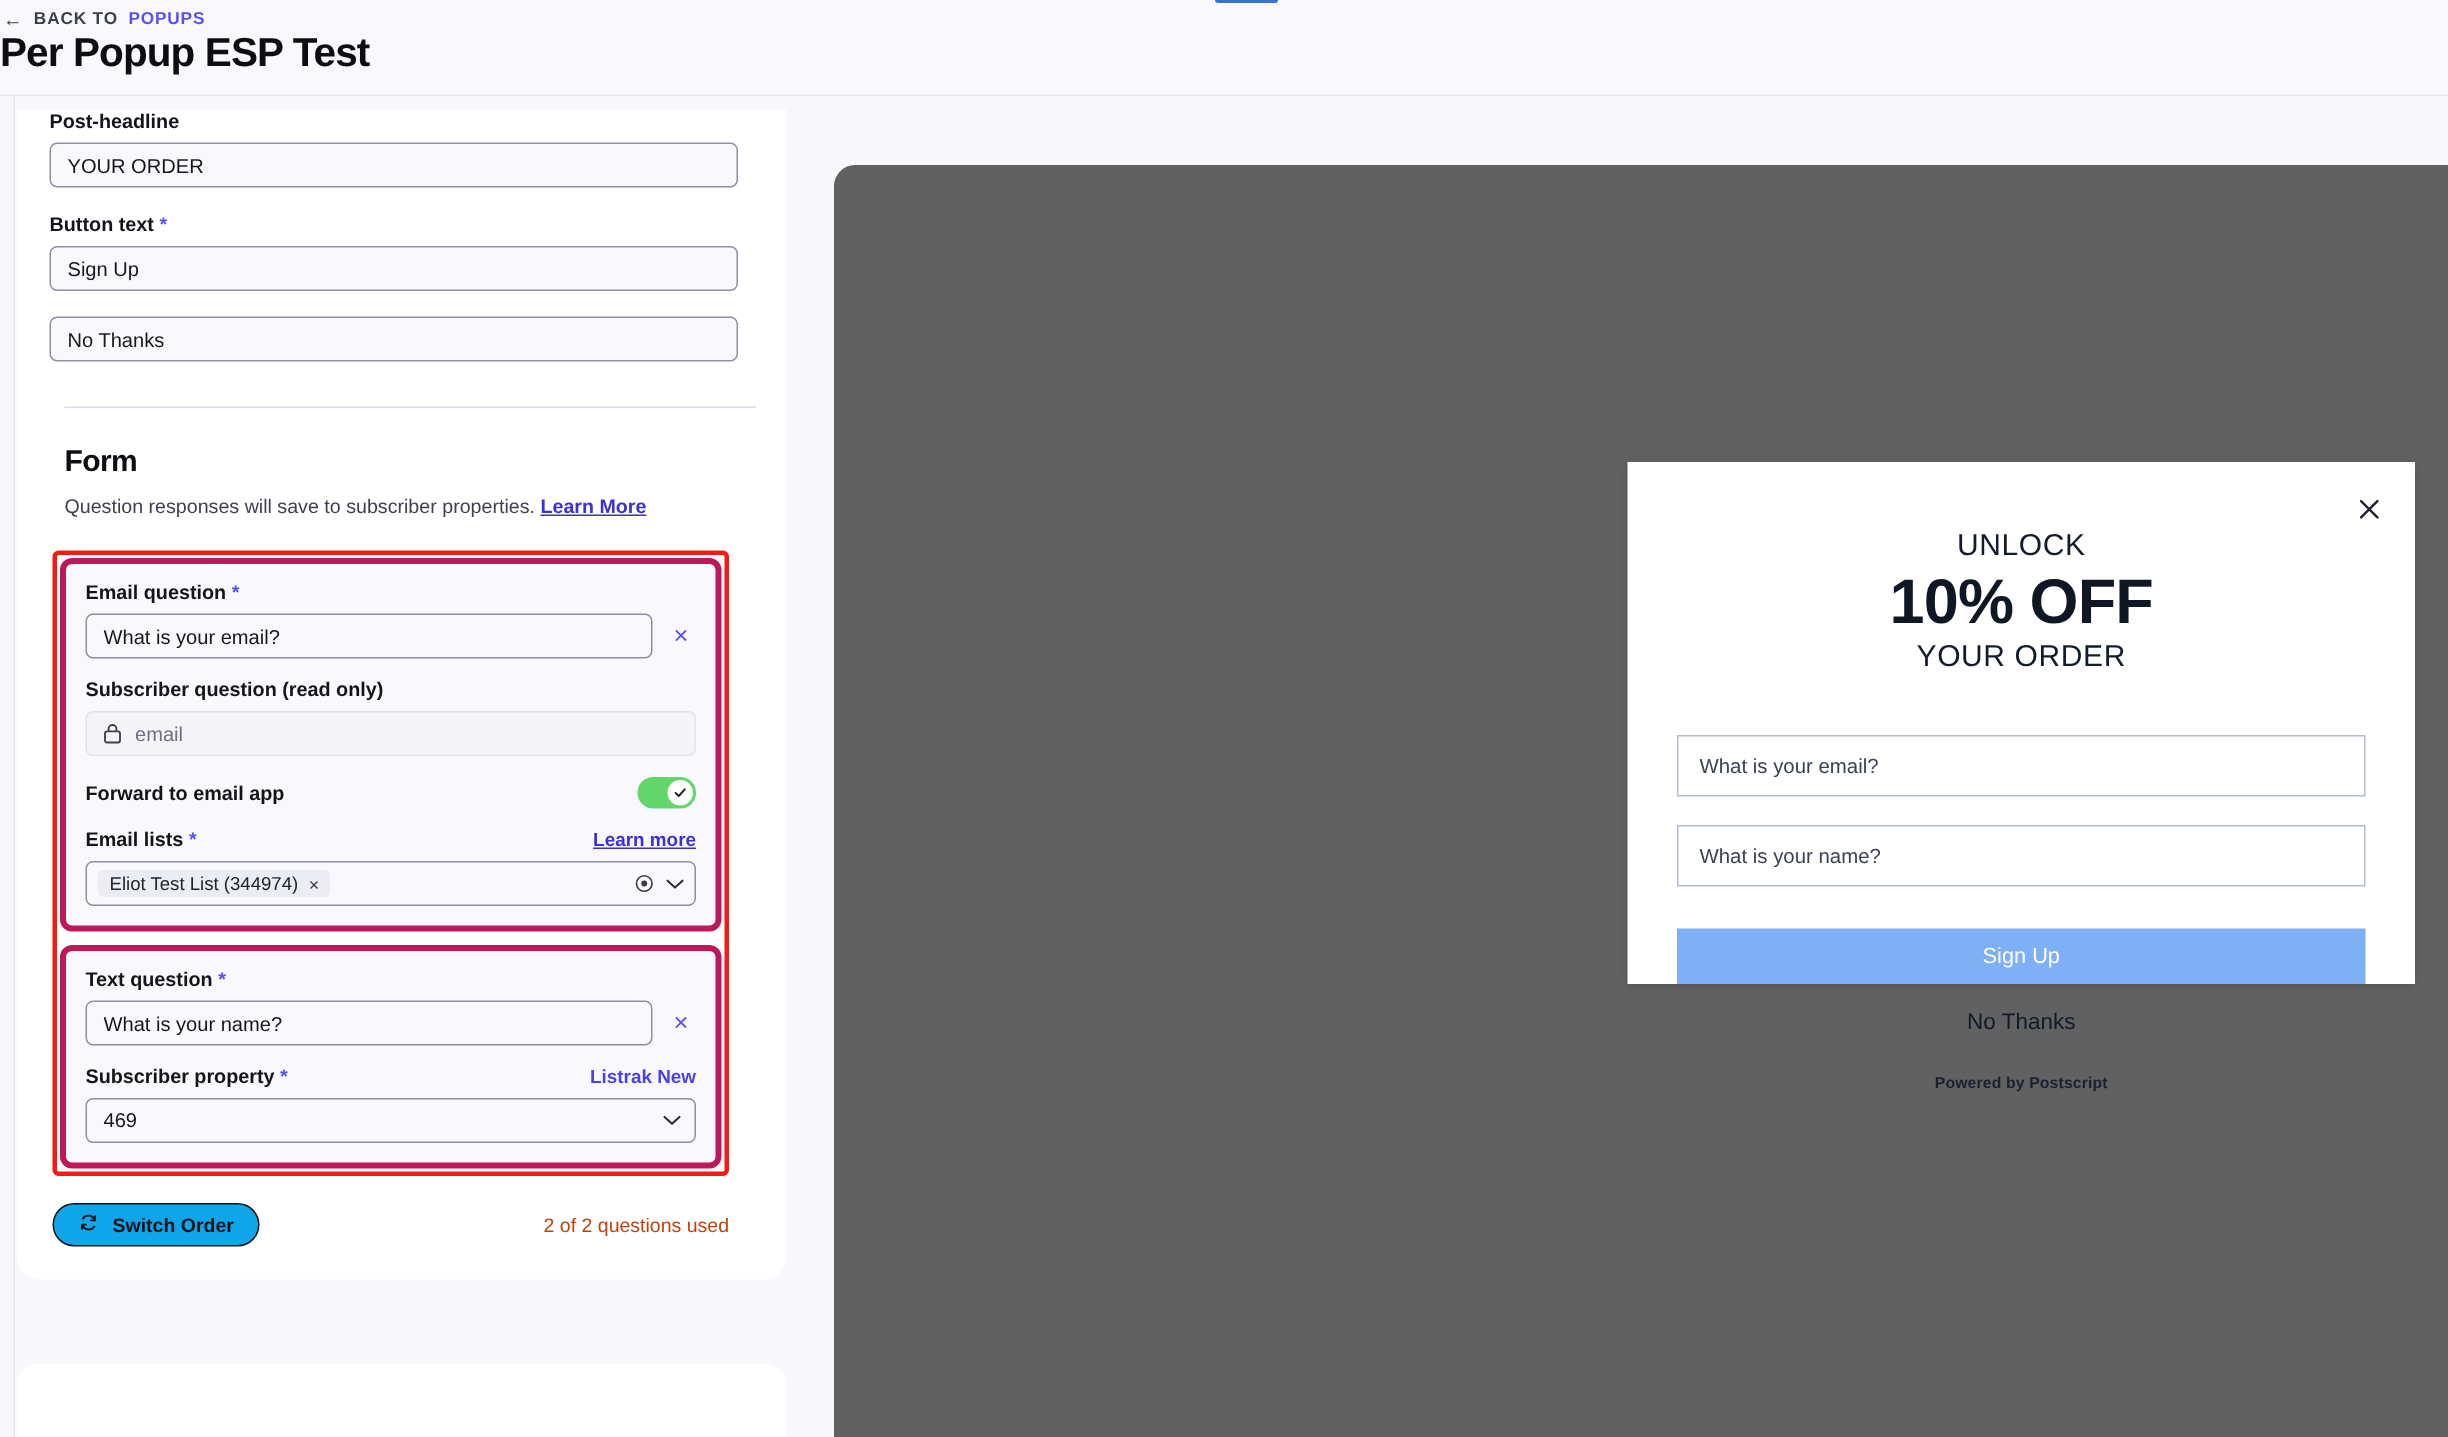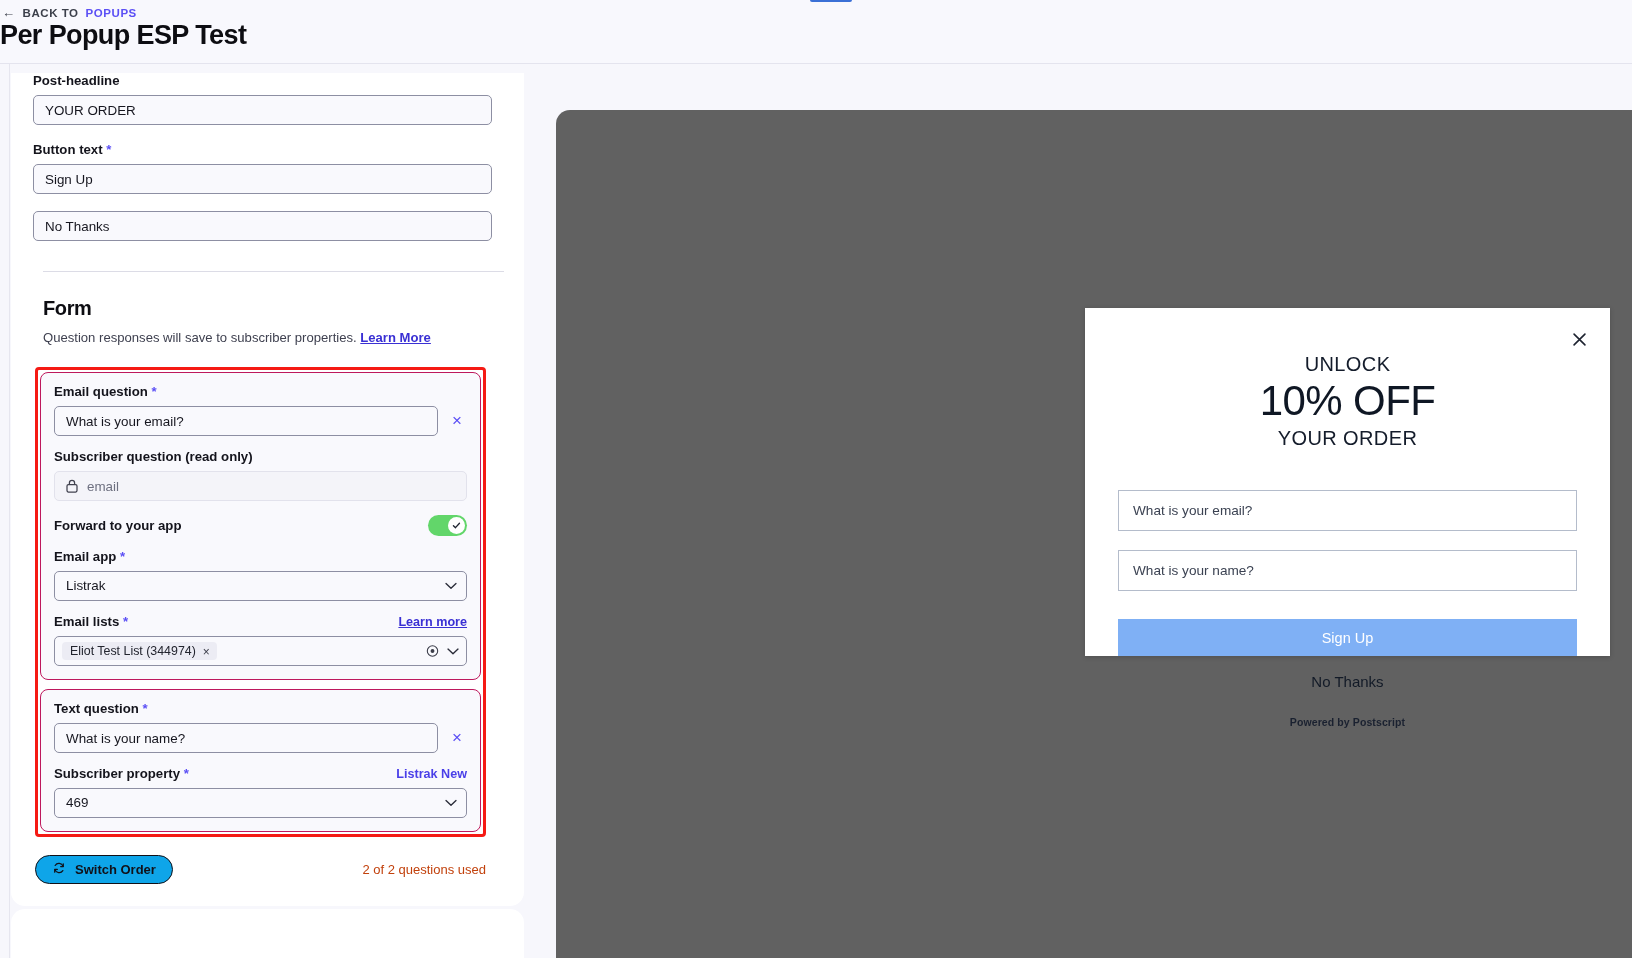--- a/index.html
+++ b/index.html
@@ -154,21 +154,21 @@
     position: relative;
     margin: 22px 0 0 2px;
     width: 451px;
     border: 3px solid #f51a14;
     border-radius: 4px;
     background: #ffffff;
     padding: 2px;
   }
   .question-card {
     background: #f9f9fd;
-    border: 1px solid #be185d;
+    border: 4px solid #be185d;
     border-radius: 8px;
     padding: 11px 13px 13px 13px;
   }
   .question-card + .question-card { margin-top: 9px; }
 
   .q-row {
     display: flex;
     align-items: center;
     gap: 9px;
   }
@@ -382,21 +382,21 @@
     text-align: center;
   }
   .pp-pre {
     font-size: 20px;
     color: #141c2b;
     letter-spacing: 0.4px;
     line-height: 1.1;
   }
   .pp-head {
     font-size: 42px;
-    font-weight: 400;
+    font-weight: 700;
     color: #0f1724;
     letter-spacing: -0.6px;
     line-height: 1.12;
     margin-top: 2px;
   }
   .pp-post {
     font-size: 20px;
     color: #141c2b;
     letter-spacing: 0.4px;
     line-height: 1.15;
@@ -513,44 +513,30 @@
                 <svg width="12" height="14" viewBox="0 0 12 14" fill="none" aria-hidden="true">
                   <rect x="1" y="5.6" width="10" height="7.4" rx="1.4" stroke="#41424f" stroke-width="1.25"></rect>
                   <path d="M3.4 5.6V3.9a2.6 2.6 0 0 1 5.2 0v1.7" stroke="#41424f" stroke-width="1.25" fill="none"></path>
                 </svg>
               </span>
               <span>email</span>
             </div>
           </div>
 
           <div class="toggle-row">
-            <span class="field-label">Forward to your app</span>
+            <span class="field-label">Forward to email app</span>
             <div class="toggle">
               <span class="knob">
                 <svg width="9" height="9" viewBox="0 0 10 10" fill="none" aria-hidden="true">
                   <path d="M1.6 5.2 L3.9 7.4 L8.3 2.5" stroke="#1f2430" stroke-width="1.5" stroke-linecap="round" stroke-linejoin="round"></path>
                 </svg>
               </span>
             </div>
           </div>
 
-          <div class="field-group" style="margin-top:13px;">
-            <label class="field-label">
-              <span>Email app</span>
-              <span class="req">*</span>
-            </label>
-            <div class="select-input">
-              <span>Listrak</span>
-              <span class="chev">
-                <svg width="12" height="8" viewBox="0 0 12 8" fill="none" aria-hidden="true">
-                  <path d="M1 1.6 L6 6.2 L11 1.6" stroke="#2b2d3a" stroke-width="1.4" stroke-linecap="round" stroke-linejoin="round"></path>
-                </svg>
-              </span>
-            </div>
-          </div>
 
           <div class="field-group" style="margin-top:13px;">
             <div class="label-row">
               <label class="field-label">
                 <span>Email lists</span>
                 <span class="req">*</span>
               </label>
               <a class="link-right">Learn more</a>
             </div>
             <div class="multiselect">

